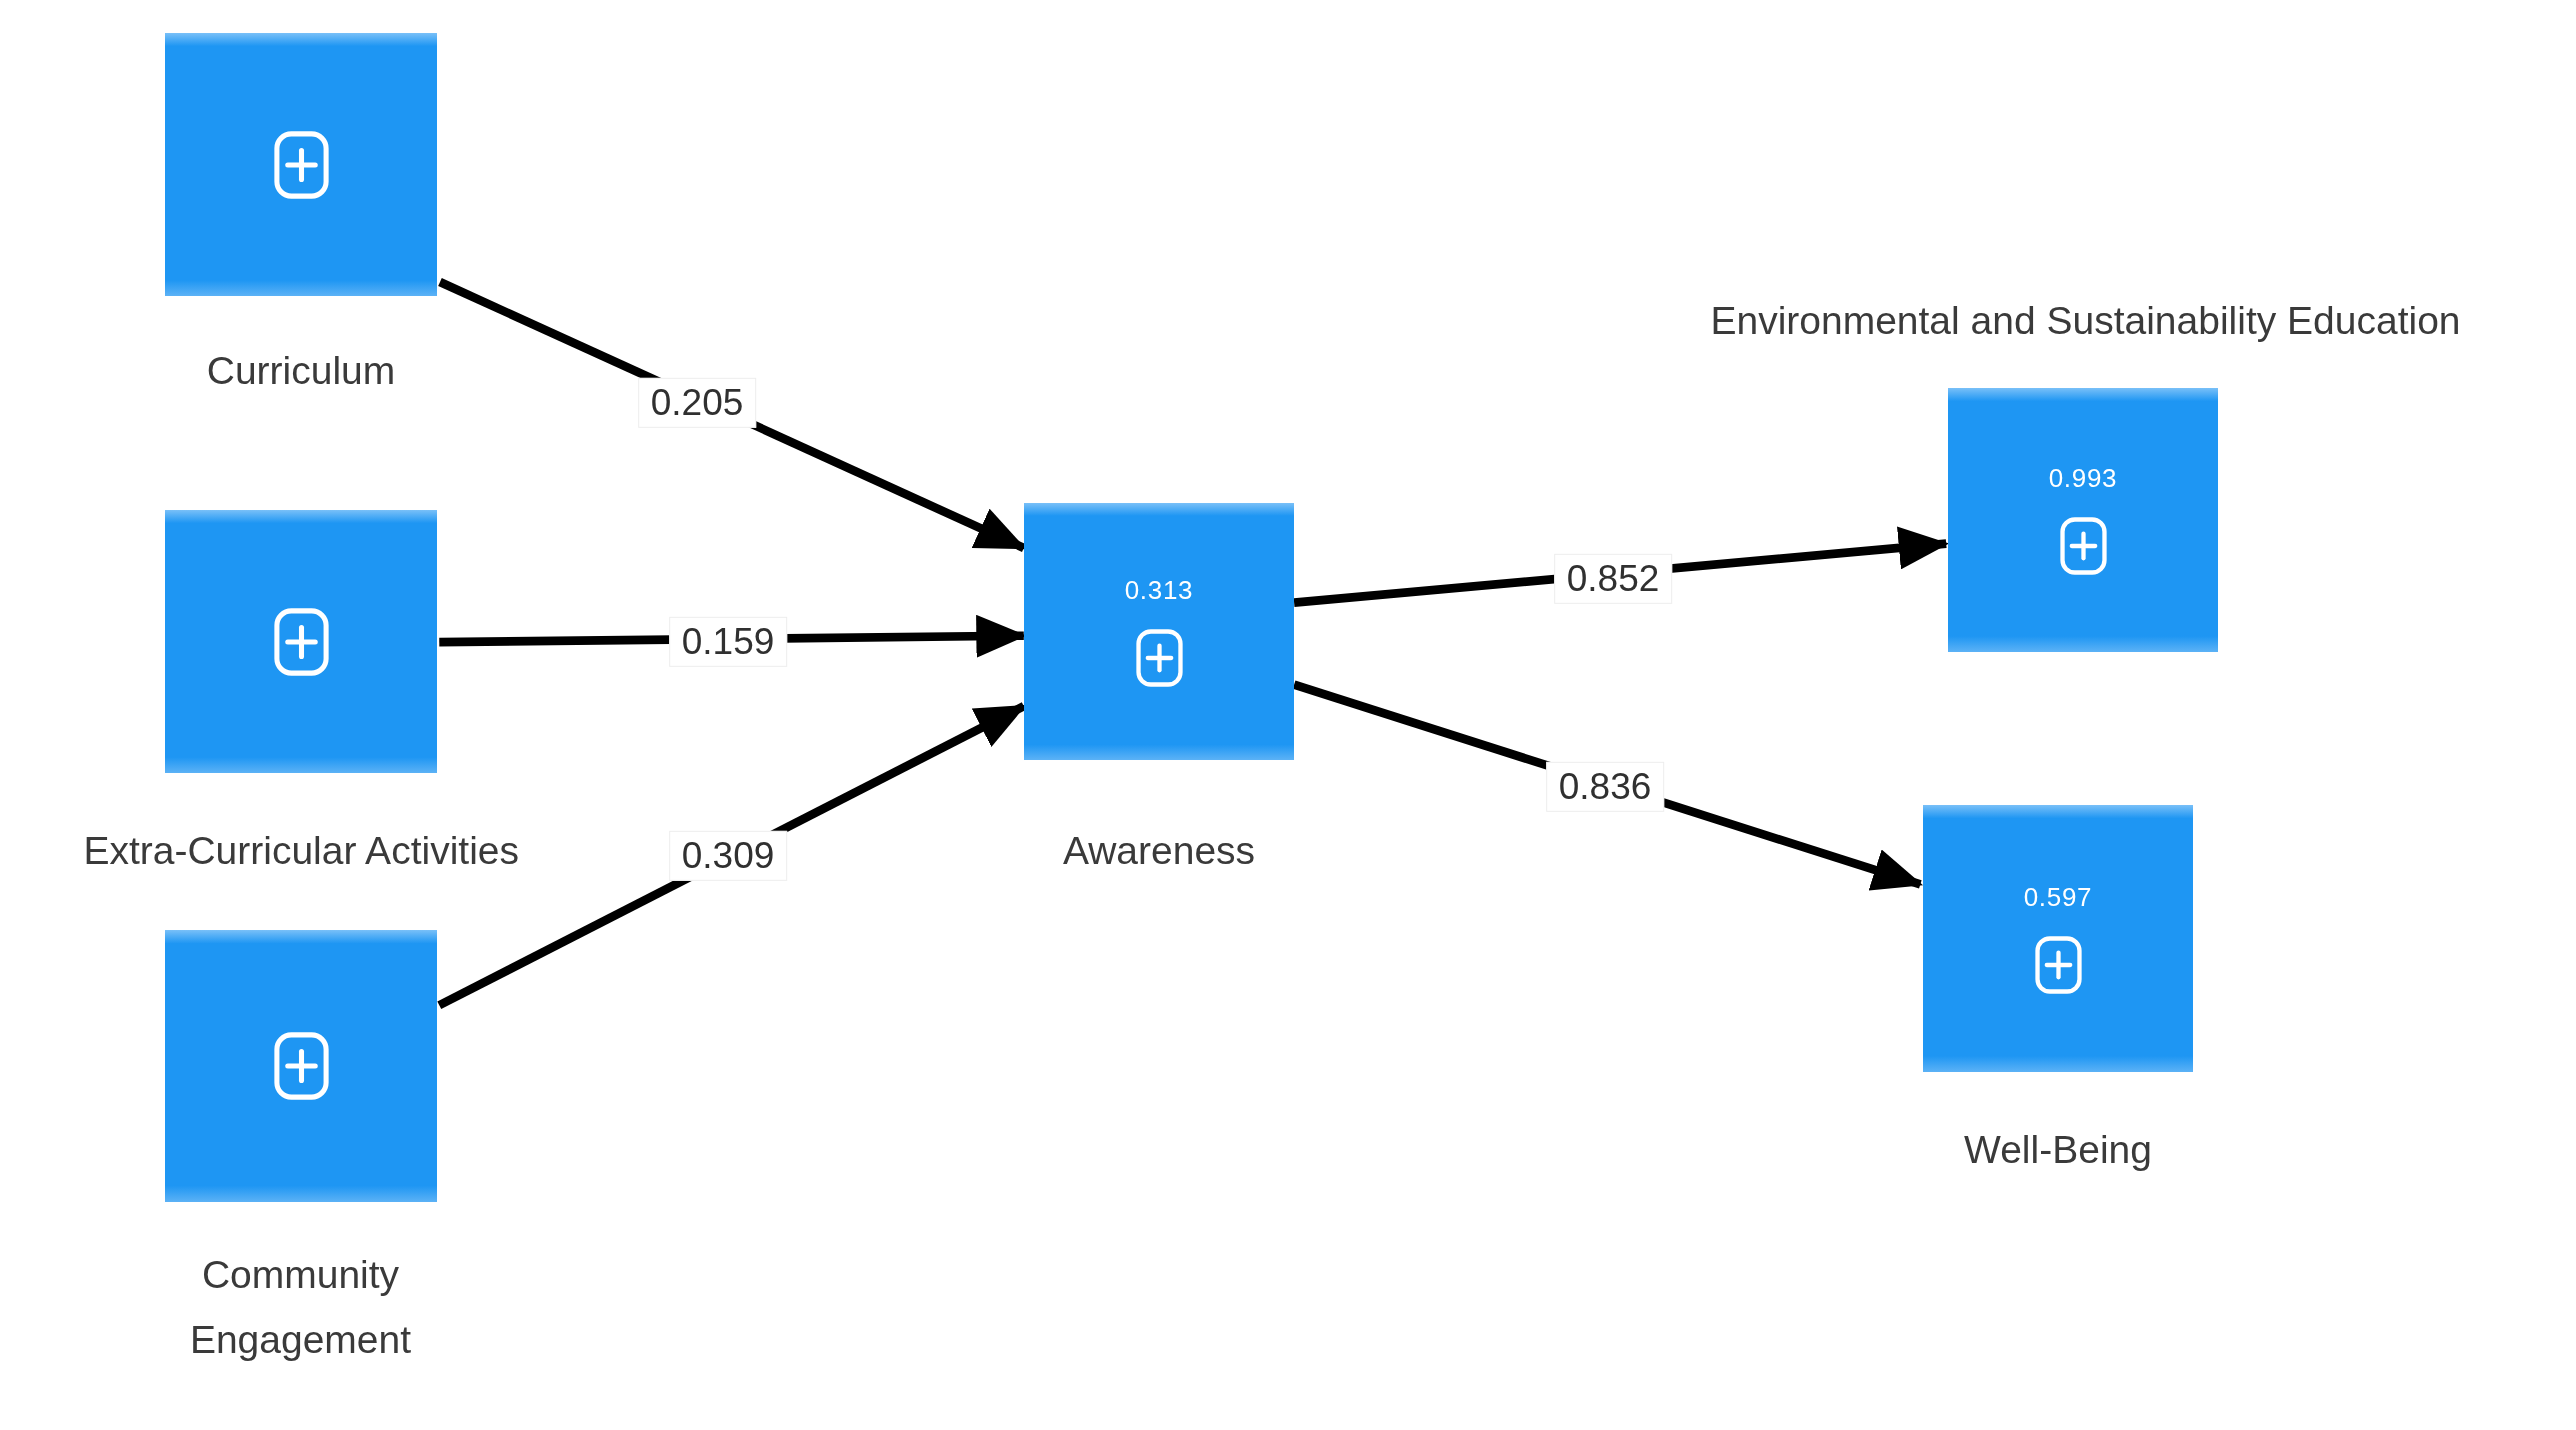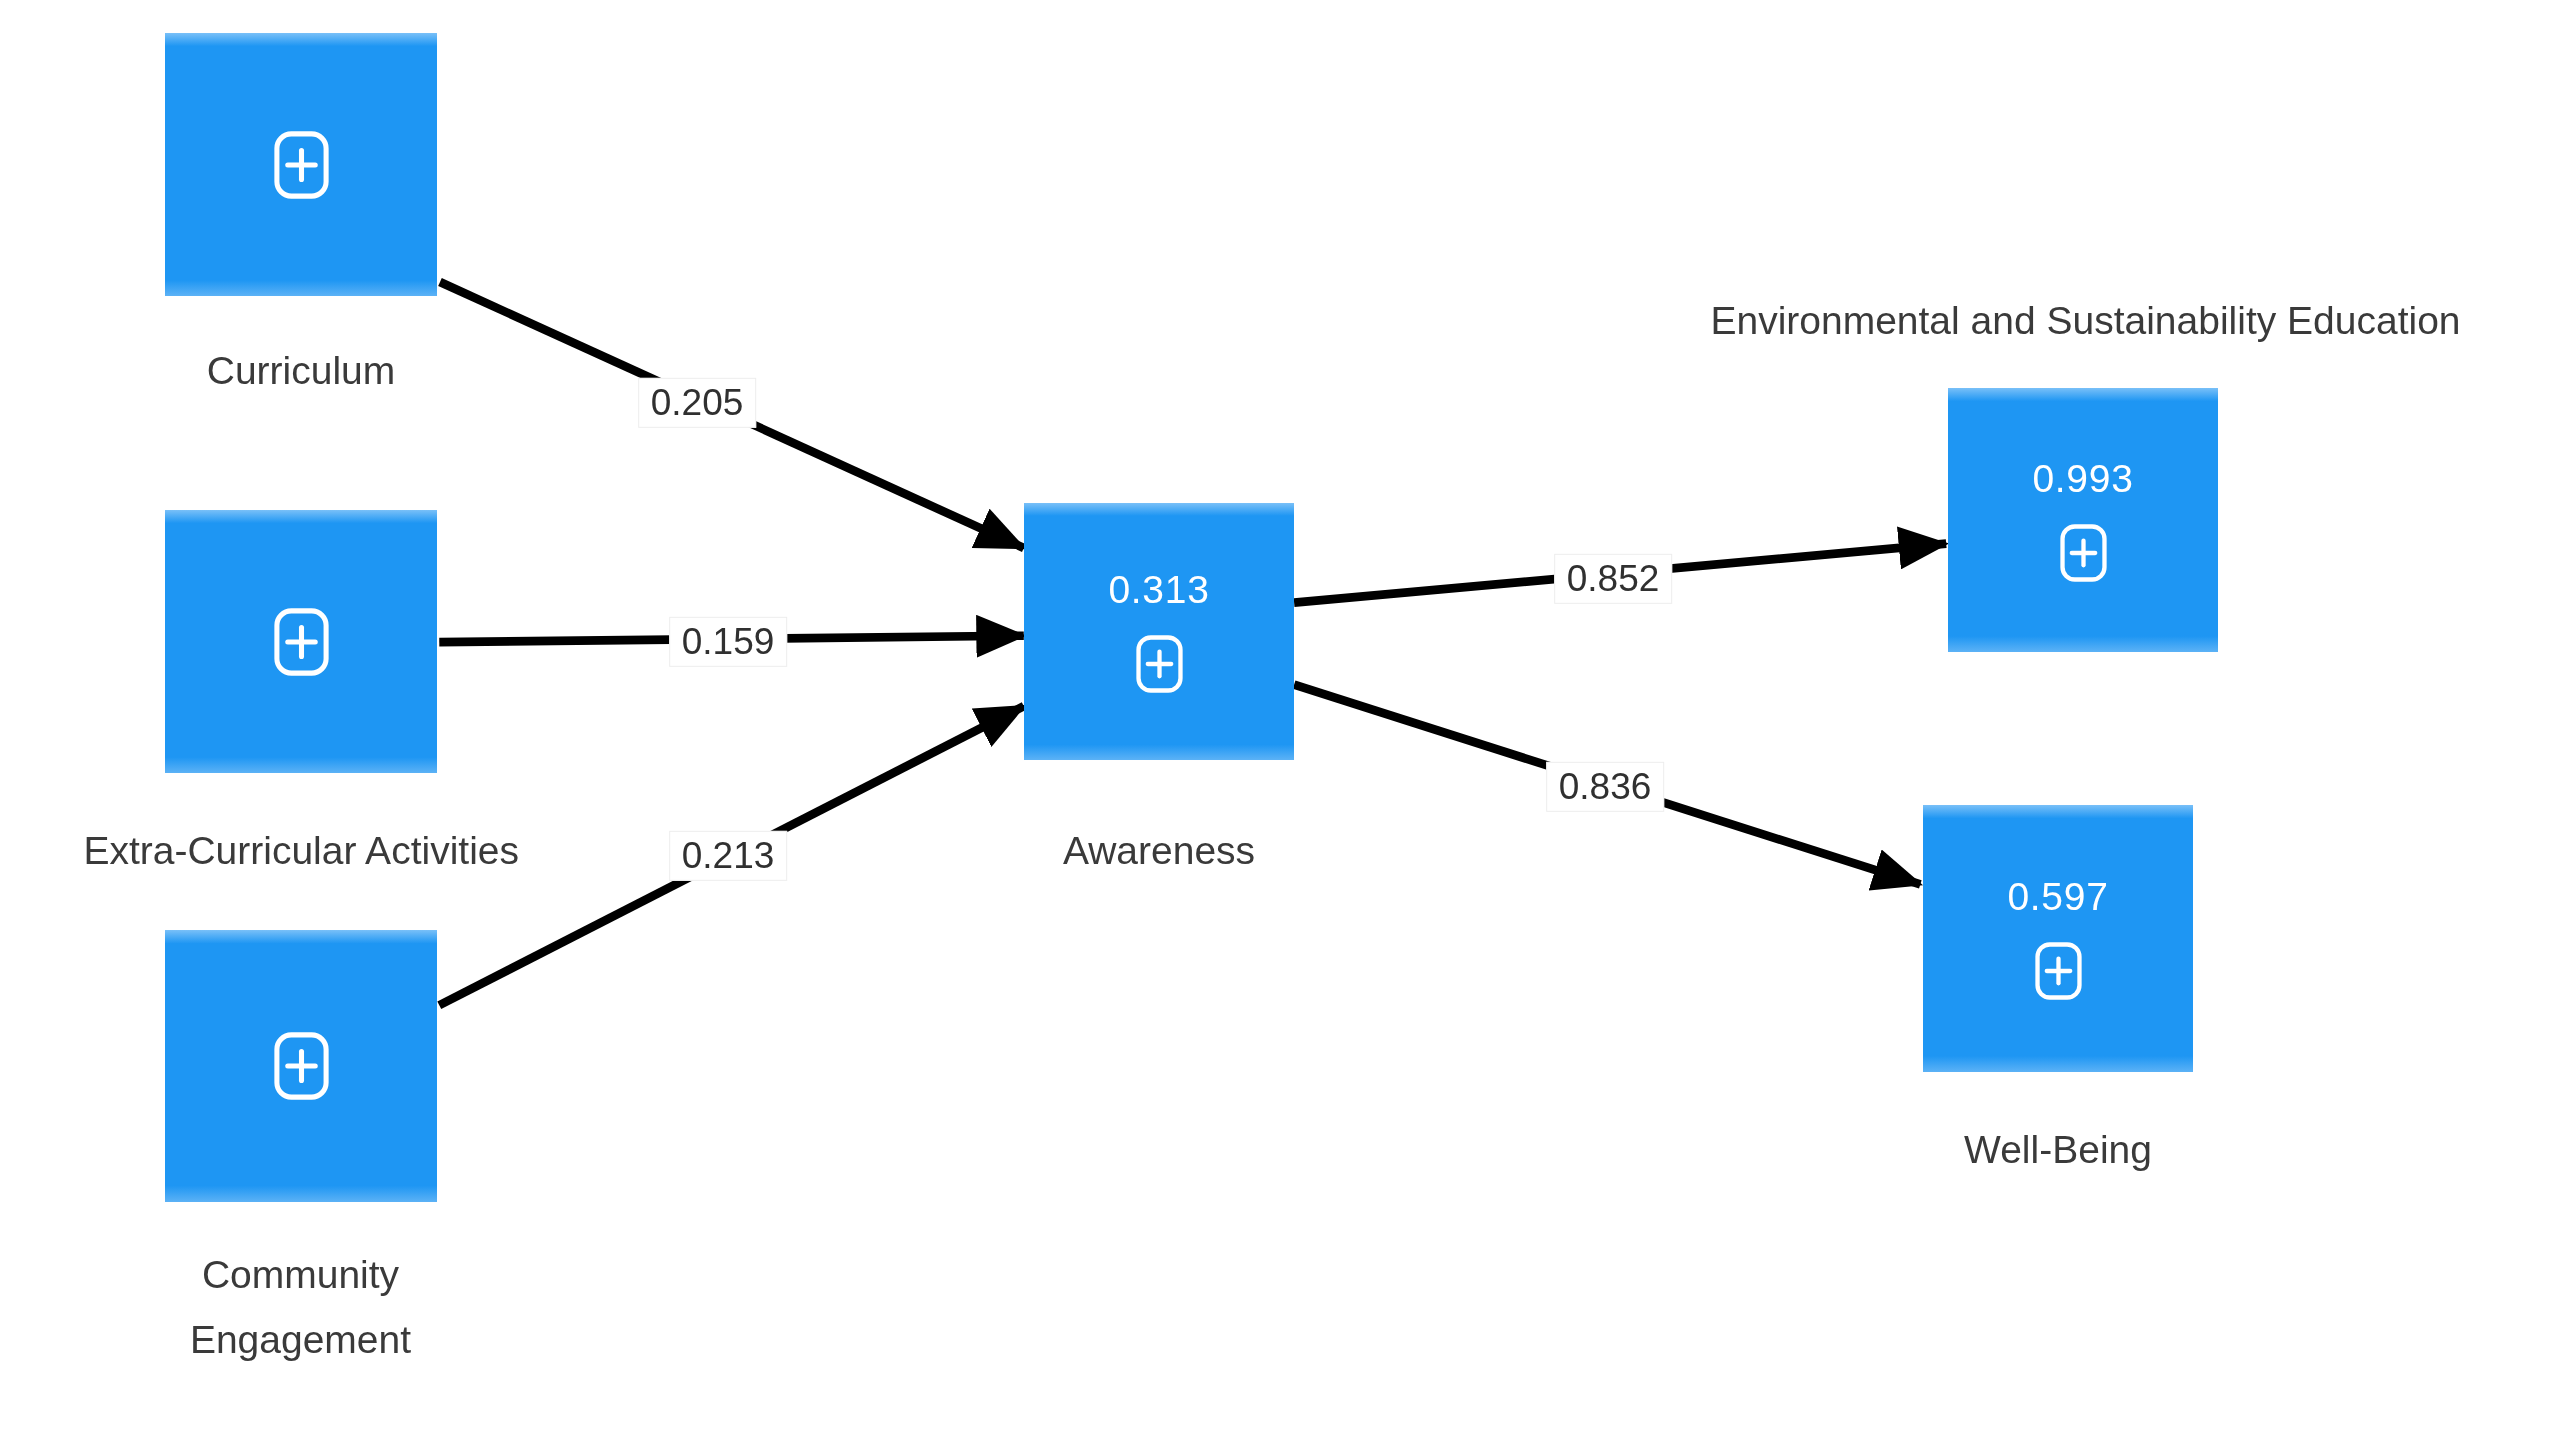--- a/index.html
+++ b/index.html
@@ -36,21 +36,21 @@
     background: linear-gradient(180deg, #79c0f8 0%, #1e96f3 5%, #1e96f3 94%, #5cb2f6 100%);
     display: flex;
     flex-direction: column;
     align-items: center;
     justify-content: center;
     gap: 26px;
     z-index: 2;
   }
   .node .value {
     color: #ffffff;
-    font-size: 39px;
+    font-size: 26px;
     line-height: 1;
     letter-spacing: 0.7px;
   }
   .icon-expand { display: block; }
   .icon-expand rect,
   .icon-expand line {
     fill: none;
     stroke: #ffffff;
     stroke-width: 7;
     stroke-linecap: round;
@@ -171,18 +171,18 @@
 
   <div class="node-label" id="label-curriculum">Curriculum</div>
   <div class="node-label" id="label-extra">Extra-Curricular Activities</div>
   <div class="node-label" id="label-awareness">Awareness</div>
   <div class="node-label" id="label-community">Community Engagement</div>
   <div class="node-label" id="label-wellbeing">Well-Being</div>
   <div class="node-label" id="label-ese">Environmental and Sustainability Education</div>
 
   <div class="edge-label" id="edge-label-curriculum">0.205</div>
   <div class="edge-label" id="edge-label-extra">0.159</div>
-  <div class="edge-label" id="edge-label-community">0.213</div>
+  <div class="edge-label" id="edge-label-community">0.309</div>
   <div class="edge-label" id="edge-label-ese">0.852</div>
   <div class="edge-label" id="edge-label-wellbeing">0.836</div>
 
 </div>
 
 
 </body></html>

